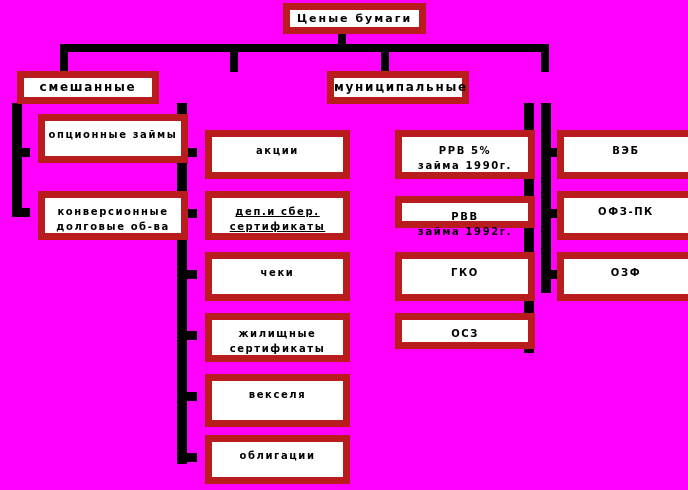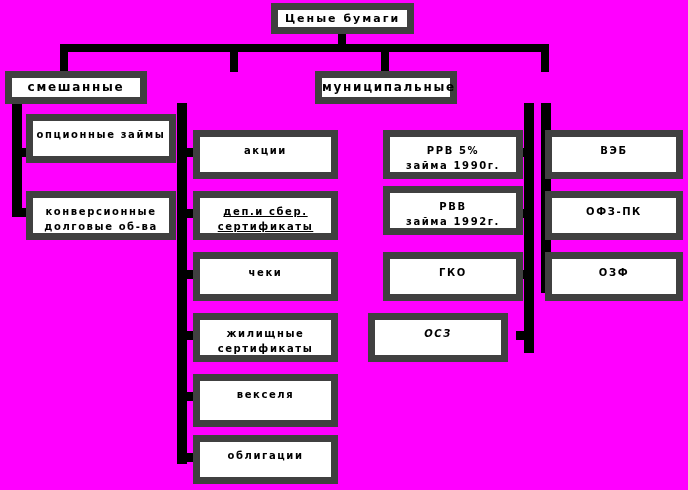--- a/index.html
+++ b/index.html
@@ -16,26 +16,27 @@
     width: 688px;
     height: 490px;
     background: #ff00ff;
     overflow: hidden;
   }
   
   .node {
     position: absolute;
     box-sizing: border-box;
     background: #ffffff;
-    border: 7px solid #404040;
+    border: 7px solid #b91c1c;
     display: flex;
     align-items: center;
     justify-content: center;
     text-align: center;
     z-index: 5;
+    margin-left: 12px;
   }
   .node .label {
     display: block;
     width: 100%;
     color: #000000;
     font-family: "DejaVu Sans", sans-serif;
     font-weight: bold;
     font-size: 10px;
     letter-spacing: 1.6px;
     line-height: 15px;
@@ -135,28 +136,28 @@
     <span class="label">векселя</span>
   </div>
   <div class="node toptext" style="left:193px; top:435px; width:145px; height:49px;">
     <span class="label">облигации</span>
   </div>
 
   <div class="node toptext" style="left:383px; top:130px; width:140px; height:49px;">
     <span class="label">РРВ 5%
 займа 1990г.</span>
   </div>
-  <div class="node toptext" style="left:383px; top:186px; width:140px; height:49px;">
+  <div class="node toptext" style="left:383px; top:196px; width:140px; height:32px;">
     <span class="label">РВВ
 займа 1992г.</span>
   </div>
   <div class="node toptext" style="left:383px; top:252px; width:140px; height:49px;">
     <span class="label">ГКО</span>
   </div>
-  <div class="node toptext" style="left:368px; top:313px; width:140px; height:49px;font-style:italic;">
+  <div class="node toptext" style="left:383px; top:313px; width:140px; height:36px;">
     <span class="label">ОСЗ</span>
   </div>
 
   <div class="node toptext" style="left:545px; top:130px; width:138px; height:49px;">
     <span class="label">ВЭБ</span>
   </div>
   <div class="node toptext" style="left:545px; top:191px; width:138px; height:49px;">
     <span class="label">ОФЗ-ПК</span>
   </div>
   <div class="node toptext" style="left:545px; top:252px; width:138px; height:49px;">

